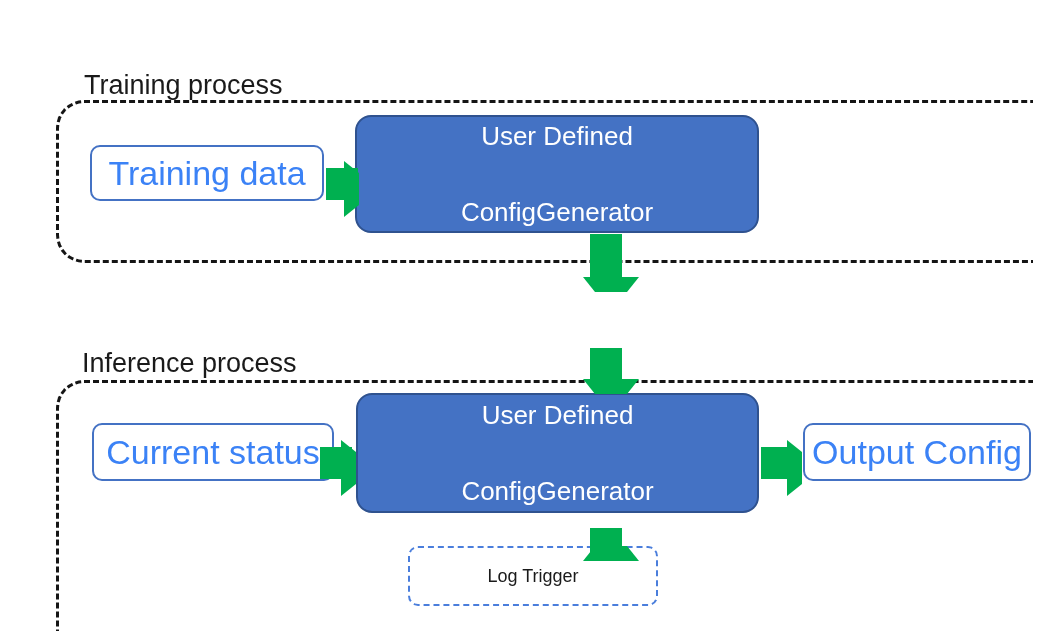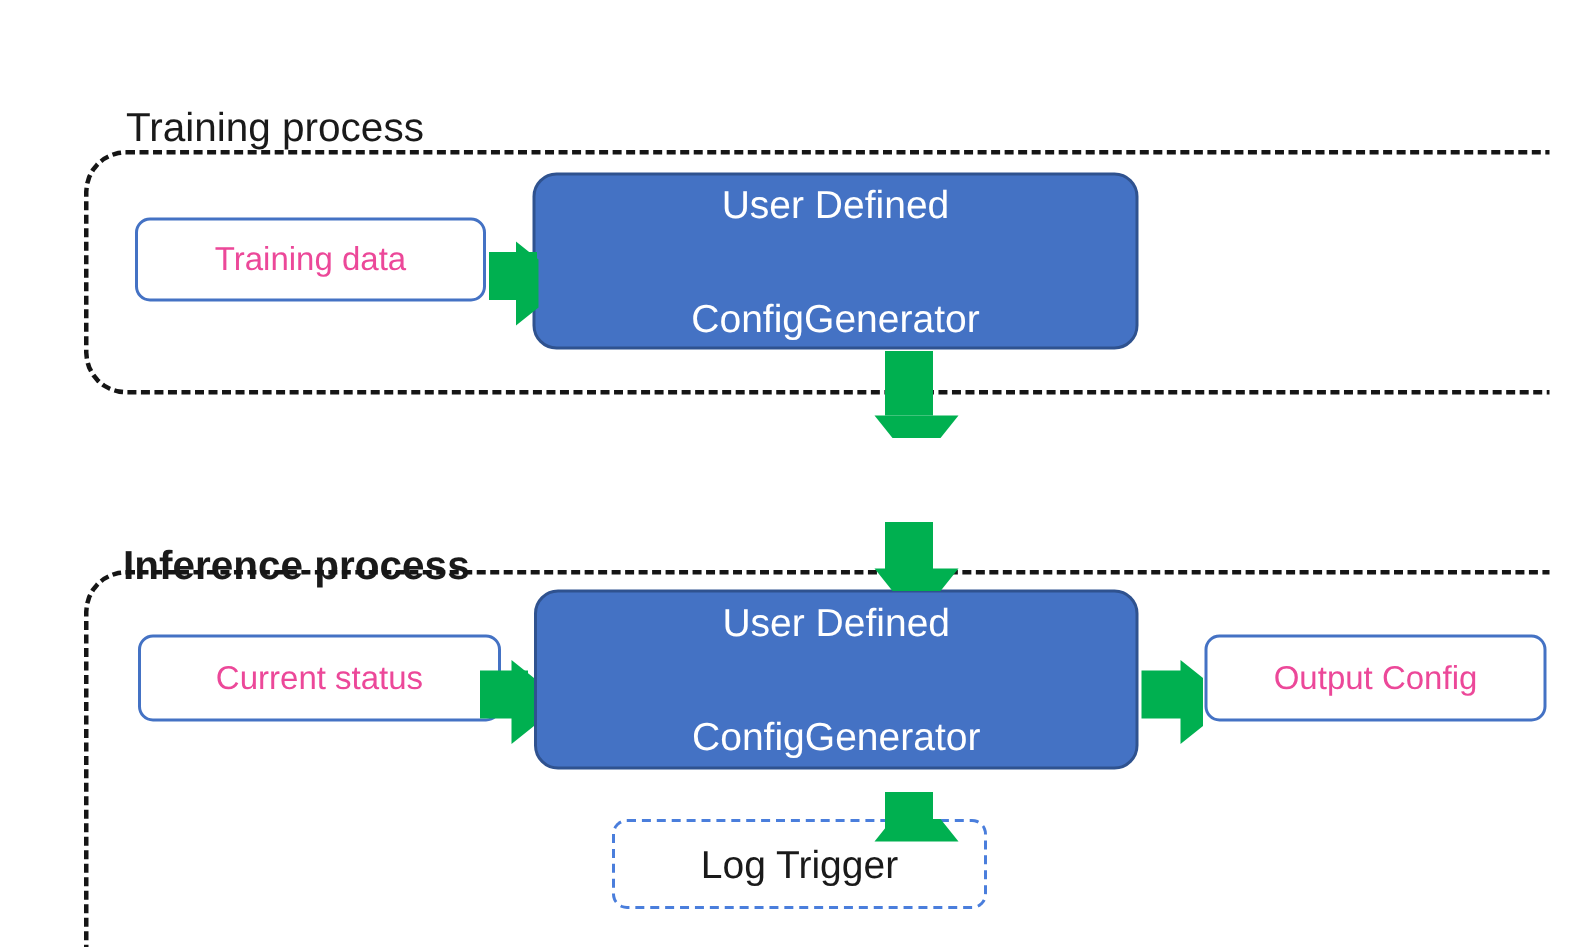--- a/index.html
+++ b/index.html
@@ -28,22 +28,22 @@
     background: transparent;
   }
   .white-box {
     position: absolute;
     background: #ffffff;
     border: 2px solid var(--accent-blue, #4472C4);
     border-radius: 10px;
     display: flex;
     align-items: center;
     justify-content: center;
-    font-size: 22px;
-    color: #ec4899;
+    font-size: 34px;
+    color: #3b82f6;
     white-space: nowrap;
     z-index: 3;
   }
   .blue-box {
     position: absolute;
     background: var(--accent-blue, #4472C4);
     border: 2px solid var(--blue-border, #2F528F);
     border-radius: 16px;
     display: flex;
     flex-direction: column;
@@ -56,21 +56,21 @@
     z-index: 3;
   }
   .trigger-box {
     position: absolute;
     background: #ffffff;
     border: 2px dashed var(--trigger-blue, #4A7EDC);
     border-radius: 10px;
     display: flex;
     align-items: center;
     justify-content: center;
-    font-size: 26px;
+    font-size: 18px;
     color: #1a1a1a;
     white-space: nowrap;
   }
   
   .shaft { position: absolute; background: var(--green, #00B050); z-index: 4; }
   .head-right {
     position: absolute; width: 0; height: 0; z-index: 4;
     border-top: 12px solid transparent;
     border-bottom: 12px solid transparent;
     border-left: 15px solid var(--green, #00B050);
@@ -107,21 +107,21 @@
     <span>ConfigGenerator</span>
   </div>
 
   <div class="shaft" style="left:542px; top:186px; width:10px; height:43px;"></div>
   <div class="head-down" style="left:535px; top:229px;"></div>
 
 
   <div class="shaft" style="left:542px; top:300px; width:10px; height:31px;"></div>
   <div class="head-down" style="left:535px; top:331px;"></div>
 
-  <div class="section-label" style="left:18px; top:298px;font-weight:bold;">Inference process</div>
+  <div class="section-label" style="left:18px; top:284px;">Inference process</div>
 
   <div class="dashed-container" style="left:8px; top:332px; width:1036px; height:291px;"></div>
 
   <div class="white-box" style="left:44px; top:375px; width:242px; height:58px;">Current status</div>
 
   <div class="shaft" style="left:272px; top:399px; width:22px; height:10px;"></div>
   <div class="head-right" style="left:293px; top:392px;"></div>
 
   <div class="blue-box" style="left:308px; top:345px; width:403px; height:120px;">
     <span>User Defined</span>

